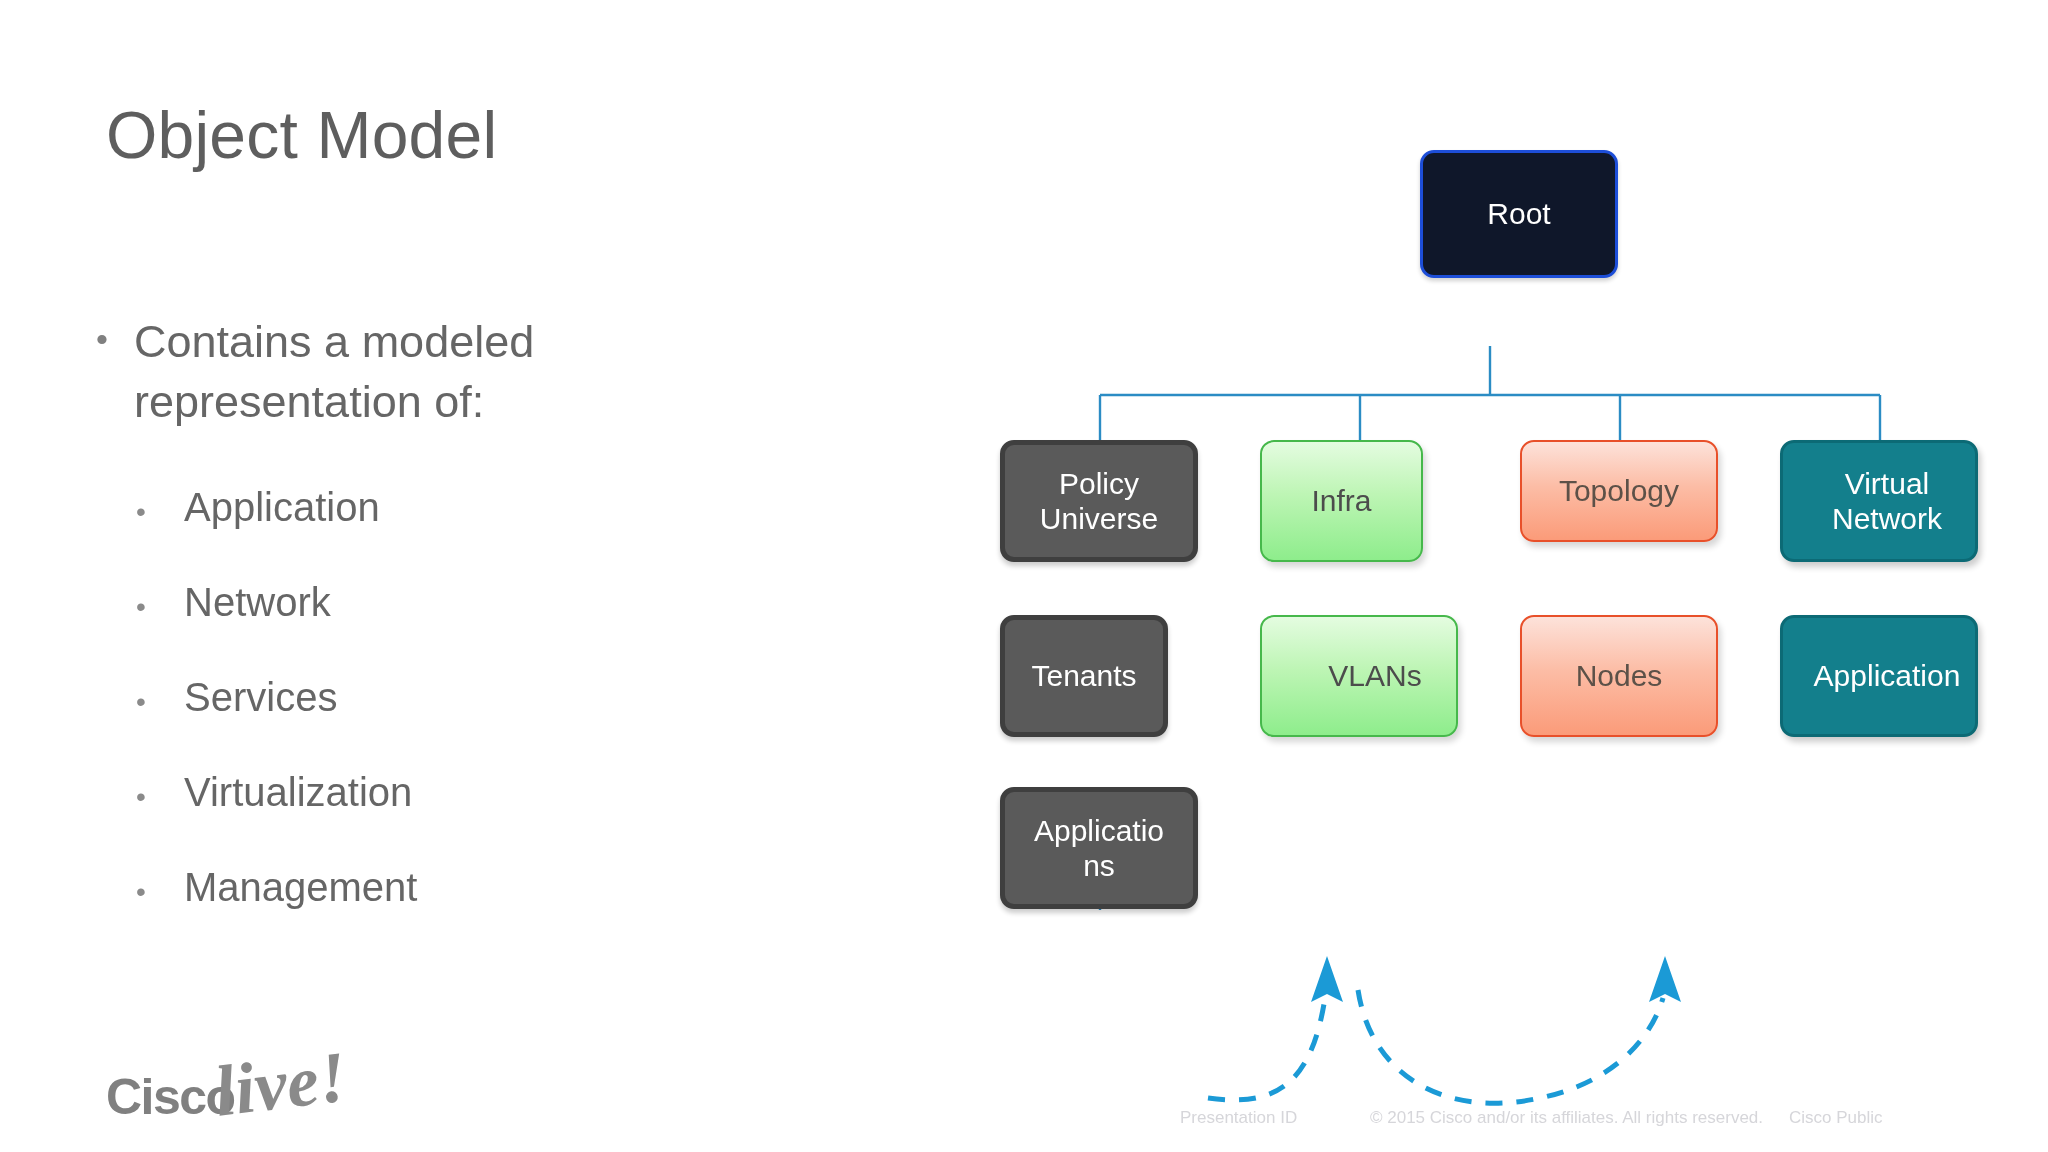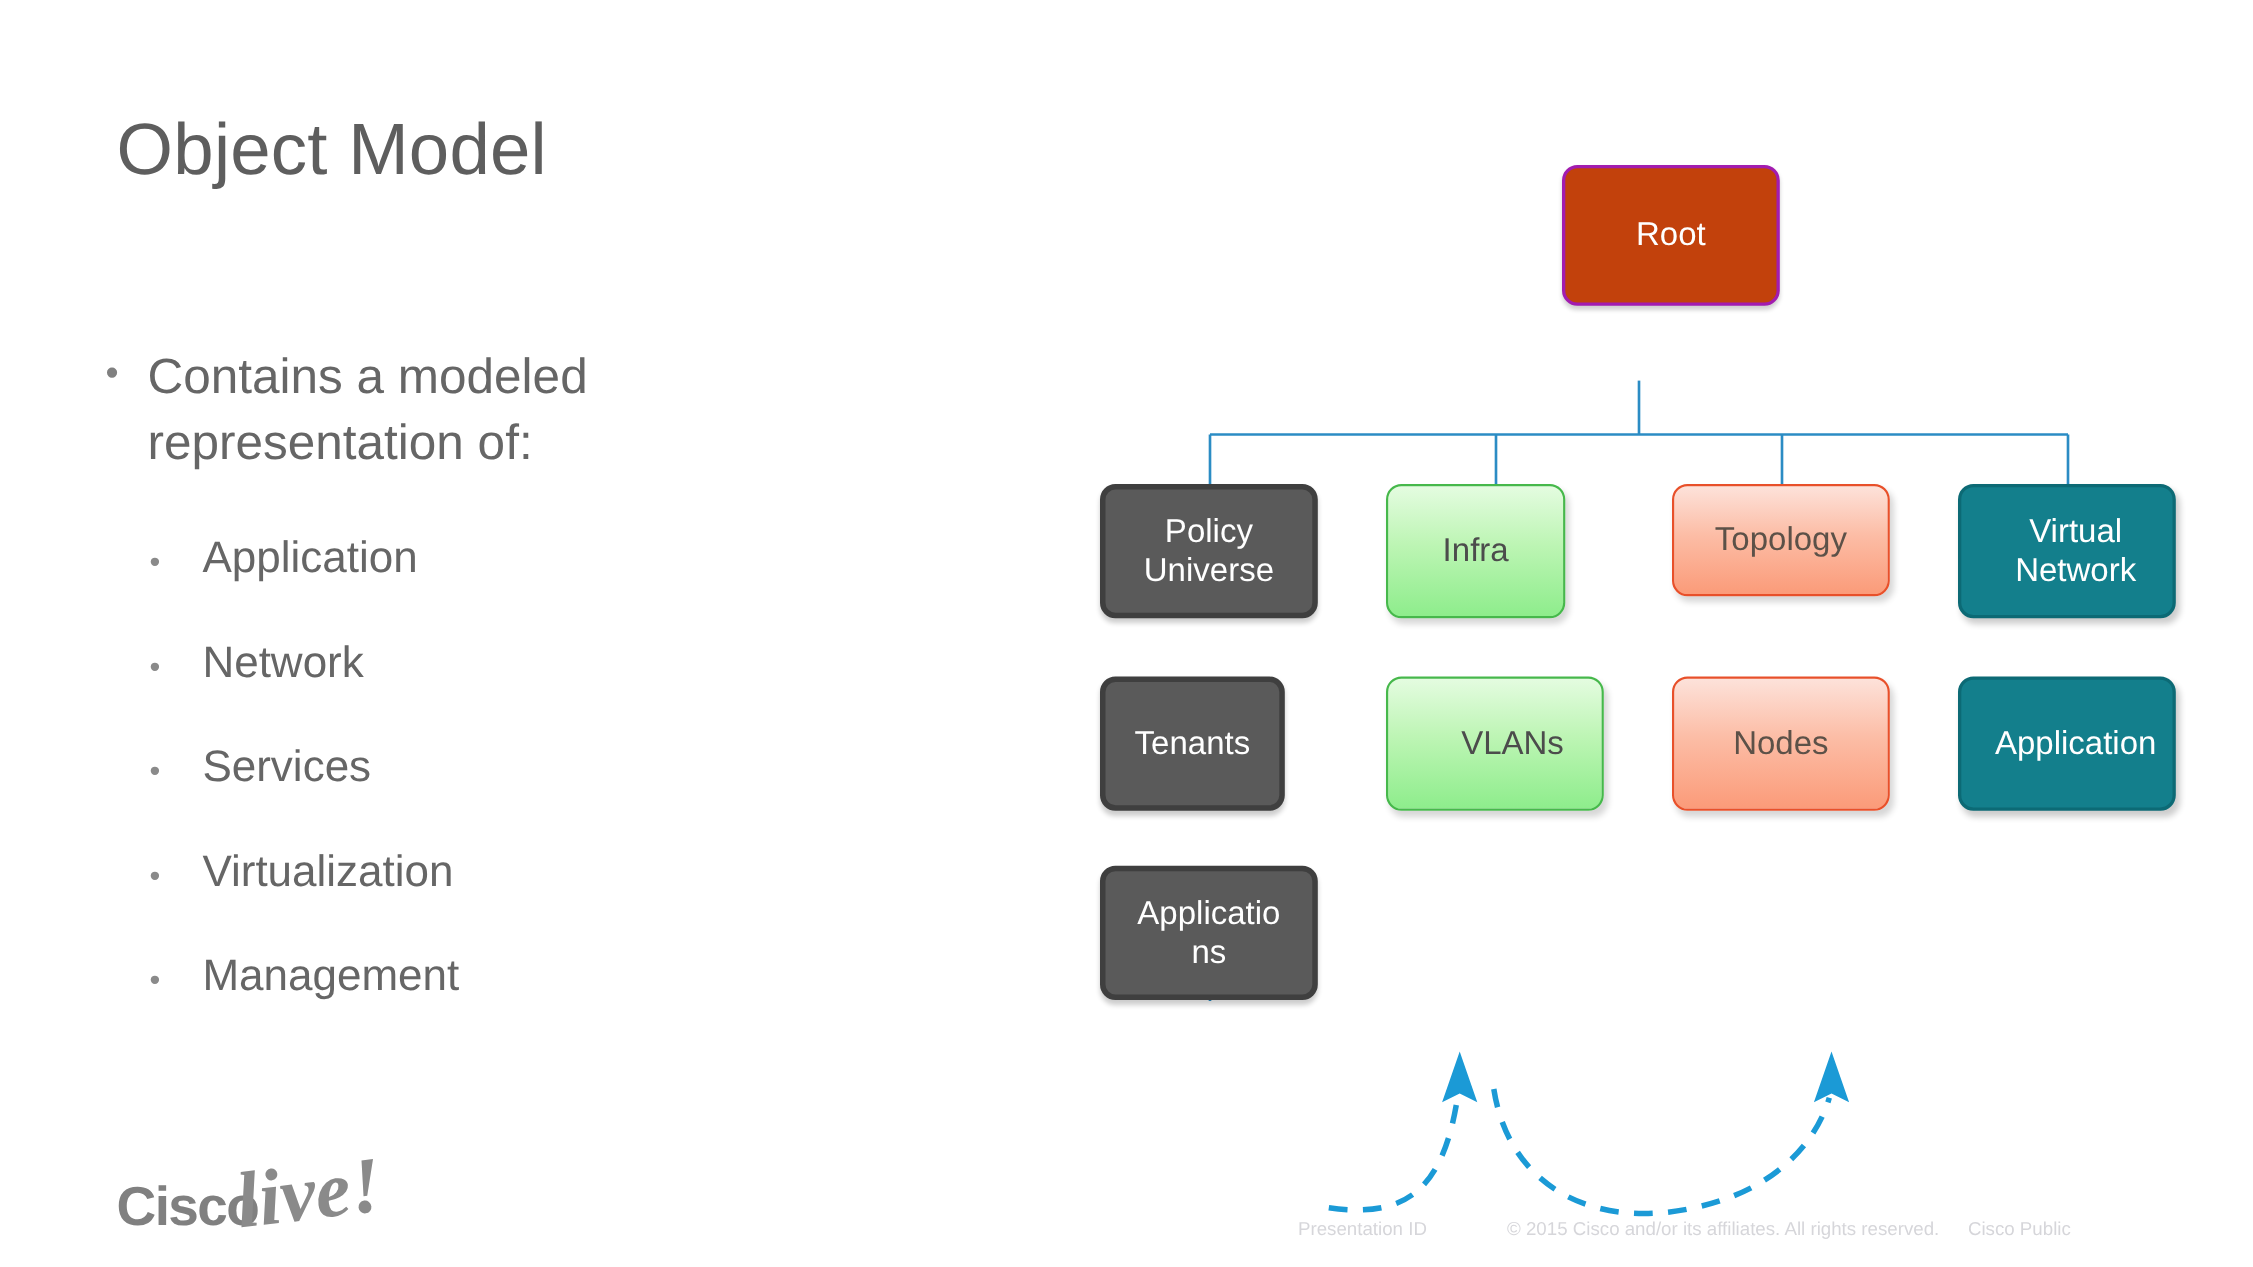--- a/index.html
+++ b/index.html
@@ -113,22 +113,22 @@
   }
   .node .node-label {
     display: block;
     width: 86%;
     word-wrap: break-word;
     overflow-wrap: break-word;
   }
 
   
   .n-blue {
-    background: #c2410c;
-    border: 3px solid #a21caf;
+    background: #0f172a;
+    border: 3px solid #1d4ed8;
     color: #ffffff;
     box-shadow: 0 3px 4px rgba(0,0,0,0.18);
   }
   .n-gray {
     background: #5a5a5a;
     border: 5px solid #3f3f3f;
     color: #ffffff;
     box-shadow: 0 4px 5px rgba(0,0,0,0.20);
   }
   .n-green {

